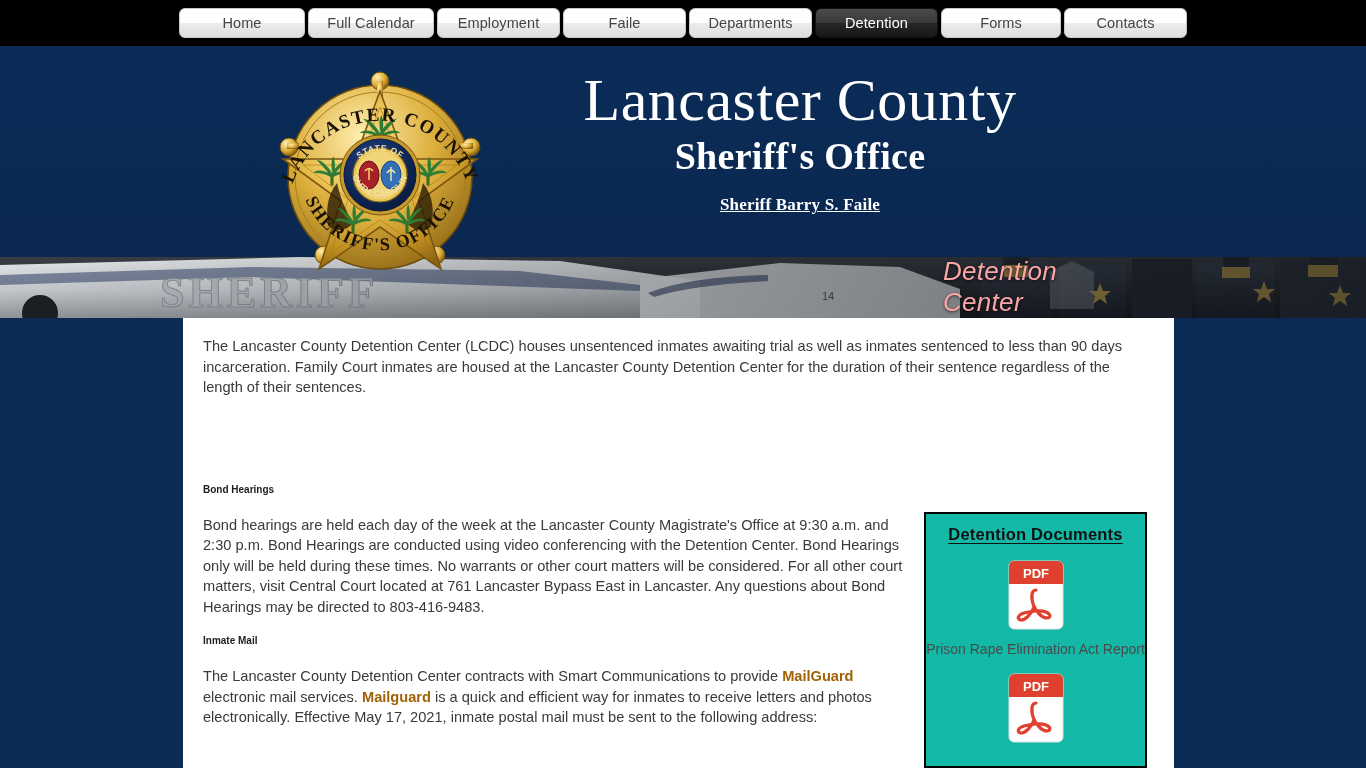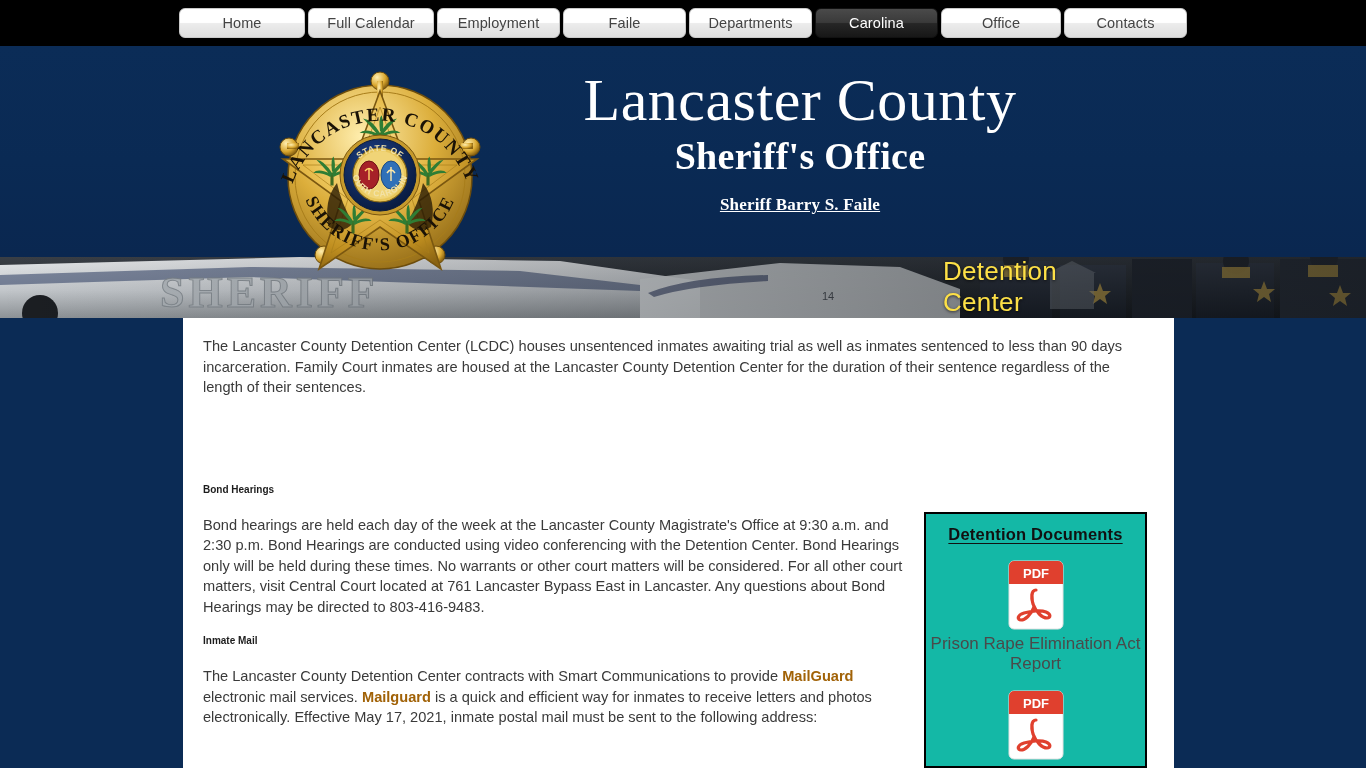--- a/index.html
+++ b/index.html
@@ -84,26 +84,27 @@
     position: absolute; left: 0; top: 255px;
     width: 1366px; height: 63px;
     overflow: hidden;
     background: #21262c;
   }
   .banner-photo { position: absolute; inset: 0; }
   .banner-title {
     position: absolute; left: 0; top: 0;
     width: 1124px; height: 63px;
     display: flex; align-items: center;
-    color: #fde047;
+    color: #fca5a5;
     font-size: 26px;
     font-weight: 300;
     letter-spacing: .3px;
     text-shadow: 0 1px 3px rgba(0,0,0,.65);
     padding-left: 943px;
+    font-style: italic;
   }
 
   
   .content {
     position: absolute; left: 183px; top: 318px;
     width: 991px; height: 450px;
     background: #fff;
     overflow: hidden;
   }
   .col-main {
@@ -139,36 +140,37 @@
     margin-top: 11px;
     font-size: 16.5px;
     font-weight: bold;
     color: #111;
     text-decoration: underline;
     text-underline-offset: 3px;
     letter-spacing: .2px;
   }
   .doc-item { margin-top: 16px; }
   .doc-caption {
-    font-size: 17px;
+    margin-top: 7px;
+    font-size: 14px;
     color: #4a4a4a;
   }
   .pdf-icon { display: inline-block; }
 </style>
 </head>
 <body>
 
 <div class="navbar">
   <div class="nav-btn w-home">Home</div>
   <div class="nav-btn w-cal">Full Calendar</div>
   <div class="nav-btn w-emp">Employment</div>
   <div class="nav-btn w-news">Faile</div>
   <div class="nav-btn w-dept">Departments</div>
-  <div class="nav-btn active w-det">Carolina</div>
-  <div class="nav-btn w-forms">Office</div>
+  <div class="nav-btn active w-det">Detention</div>
+  <div class="nav-btn w-forms">Forms</div>
   <div class="nav-btn w-contacts">Contacts</div>
 </div>
 
 <div class="header">
   <div class="titles">
     <div class="title-main">Lancaster County</div>
     <div class="title-sub">Sheriff's Office</div>
     <div class="title-sheriff">Sheriff Barry S. Faile</div>
   </div>
 </div>

